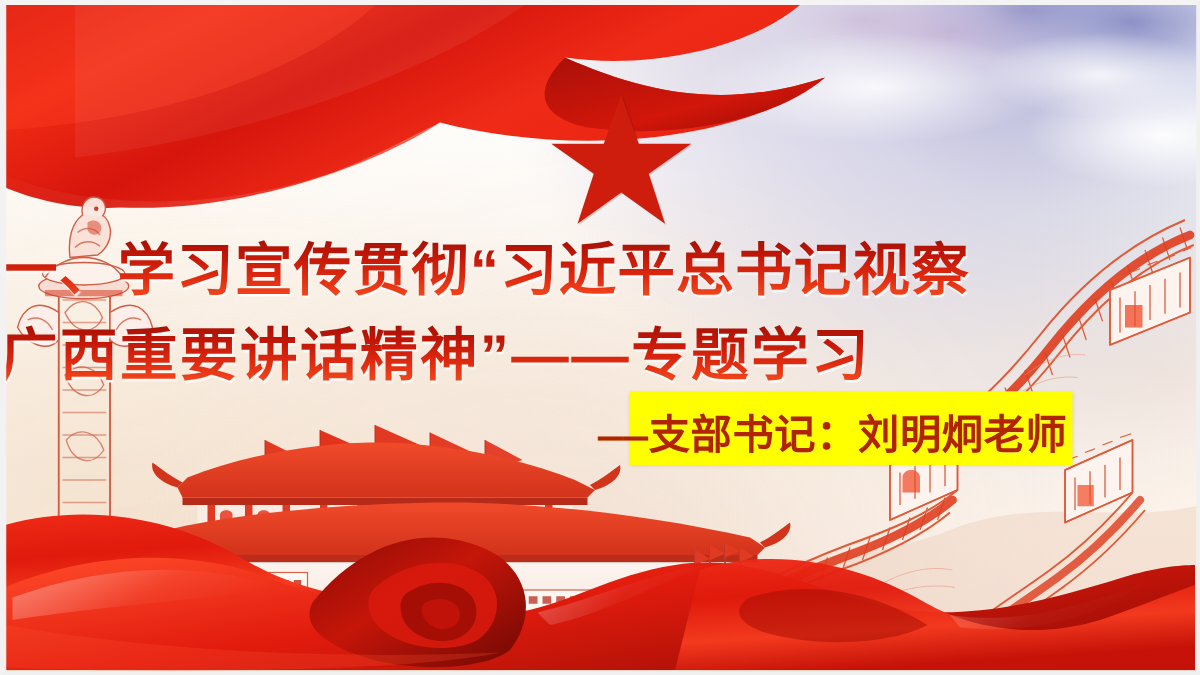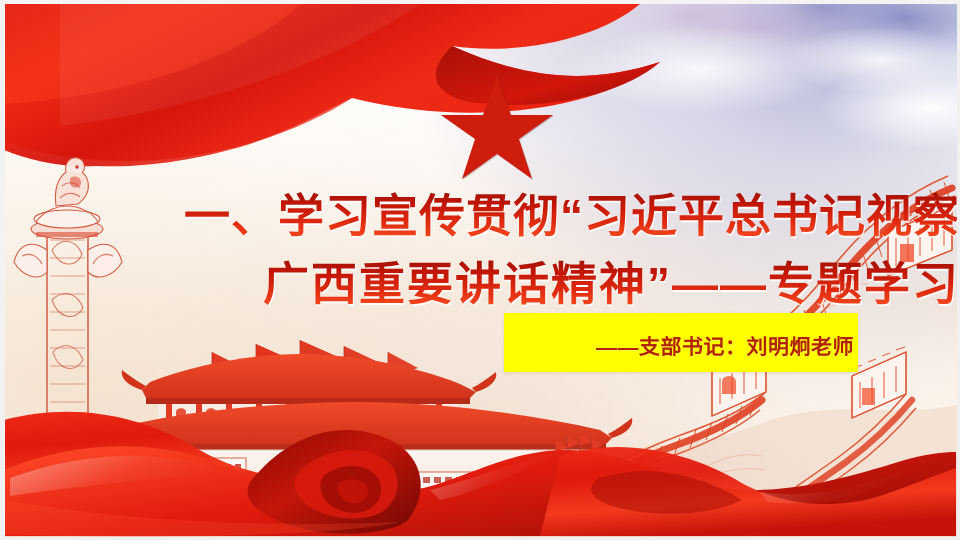--- a/index.html
+++ b/index.html
@@ -57,34 +57,35 @@
     left: 470px;
     top: 313px;
     width: 392px;
     height: 63px;
     display: flex;
     align-items: center;
     justify-content: flex-end;
     padding-right: 8px;
     box-sizing: border-box;
     color: #b02400;
-    font-size: 21px;
+    font-size: 33px;
     font-weight: bold;
     letter-spacing: .5px;
     white-space: nowrap;
     text-shadow: 0 1px 0 rgba(255,235,120,.6);
+    font-family: Liberation Mono, monospace;
   }
 
   
   #title-block {
     position: absolute;
     left: 0;
     top: 188px;
     width: 960px;
-    text-align: right;
+    text-align: left;
     line-height: 56px;
     font-size: 46px;
     font-weight: bold;
     letter-spacing: 1px;
     white-space: nowrap;
   }
   .title-line {
     display: block;
     background-image: linear-gradient(180deg, #9c1206 0%, #c21607 30%, #e02b10 62%, #f3471d 88%, #e8380f 100%);
     -webkit-background-clip: text;

